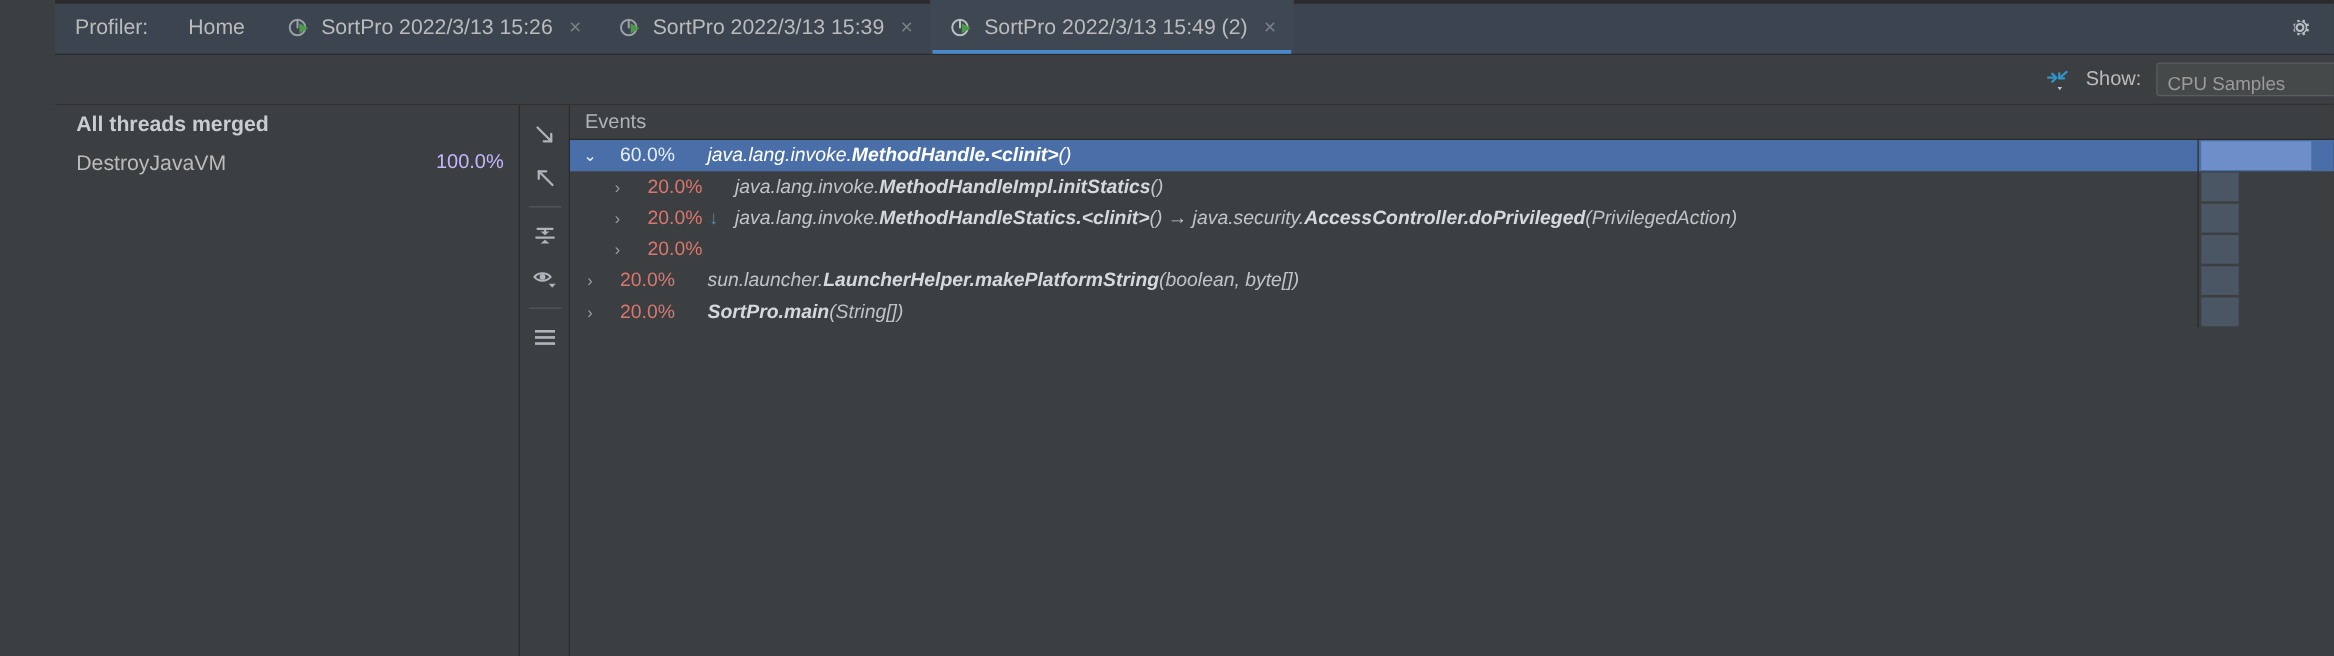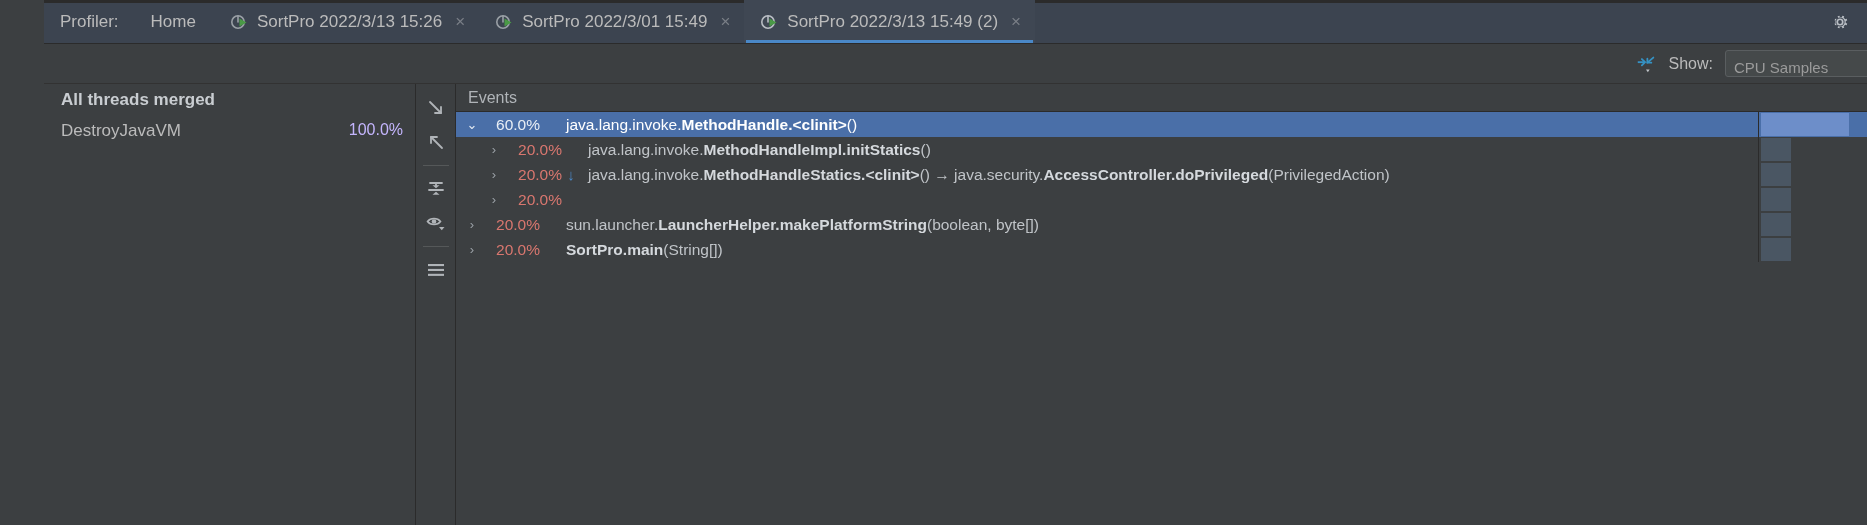--- a/index.html
+++ b/index.html
@@ -255,20 +255,21 @@
     width: 18px; flex: 0 0 18px;
     text-align: center;
     color: #4a88c7;
     font-size: 15px;
   }
   .sig {
     padding-left: 8px;
     white-space: nowrap;
     overflow: hidden;
     text-overflow: ellipsis;
+    font-style: italic;
   }
   .sig b { font-weight: bold; color: #d5d9dd; }
   .trow.selected .sig, .trow.selected .sig b { color: #ffffff; }
 
   .cell-samples {
     width: 152px; flex: 0 0 152px;
     position: relative;
     display: flex; align-items: center; justify-content: flex-end;
     padding-right: 12px;
   }
@@ -312,21 +313,21 @@
     </div>
 
     <div class="tab">
       <span class="tab-icon">
         <svg width="18" height="18" viewBox="0 0 18 18">
           <circle cx="8" cy="9" r="6.2" fill="none" stroke="#9aa0a6" stroke-width="1.6"></circle>
           <path d="M8 3.2 L8 9" stroke="#9aa0a6" stroke-width="1.6" stroke-linecap="round"></path>
           <path d="M9.5 5.5 L16.5 9.5 L9.5 13.5 Z" fill="#4a9a46"></path>
         </svg>
       </span>
-      <span>SortPro 2022/3/01 15:49</span>
+      <span>SortPro 2022/3/13 15:39</span>
       <span class="tab-close">×</span>
     </div>
 
     <div class="tab active">
       <span class="tab-icon">
         <svg width="18" height="18" viewBox="0 0 18 18">
           <circle cx="8" cy="9" r="6.2" fill="none" stroke="#b9bec4" stroke-width="1.6"></circle>
           <path d="M8 3.2 L8 9" stroke="#b9bec4" stroke-width="1.6" stroke-linecap="round"></path>
           <path d="M9.5 5.5 L16.5 9.5 L9.5 13.5 Z" fill="#4a9a46"></path>
         </svg>

